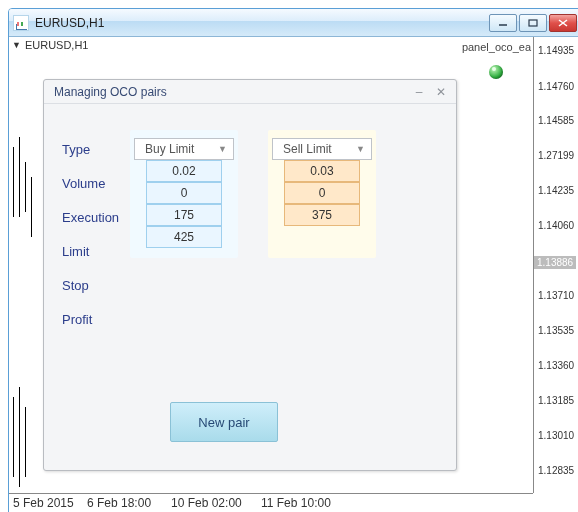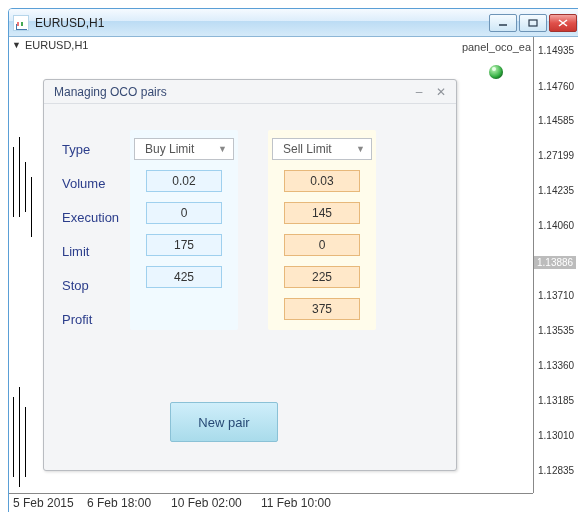--- a/index.html
+++ b/index.html
@@ -147,21 +147,21 @@
     padding:6px 6px;
     border-radius:2px;
   }
   .colwrap.left { background:#f1faff; }
   .colwrap.right { background:#fffceb; }
 
   .columns {
     display:flex; margin-left:86px;
     gap:30px;
   }
-  .columns .stack { display:flex; flex-direction:column; gap:10px; align-items:center; width:108px; padding:8px 0 10px; }
+  .columns .stack { display:flex; flex-direction:column; align-items:center; width:108px; padding:8px 0 10px; }
 
   .labels-stack { position:absolute; left:18px; top:58px; display:flex; flex-direction:column; gap:12px; }
   .labels-stack div { font-size:13px; color:#2b3d8b; height:22px; display:flex; align-items:center; }
 
   .newpair {
     position:absolute; left:126px; bottom:28px;
     width:108px; height:40px;
     background: linear-gradient(to bottom,#cfeefa,#a9dbeb);
     border:1px solid #8ac1d6;
     border-radius:2px;
@@ -267,23 +267,21 @@
           <div class="inputbox">0</div>
           <div class="inputbox">175</div>
           <div class="inputbox">425</div>
         </div>
         <div class="stack colwrap right right-col">
           <div class="dropdown">
             <span>Sell Limit</span>
             <span class="chev">▼</span>
           </div>
           <div class="inputbox">0.03</div>
-          <div class="inputbox">145</div>
           <div class="inputbox">0</div>
-          <div class="inputbox">225</div>
           <div class="inputbox">375</div>
         </div>
       </div>
 
       <div class="newpair">New pair</div>
     </div>
   </div>
 </div>
 
 </body></html>

